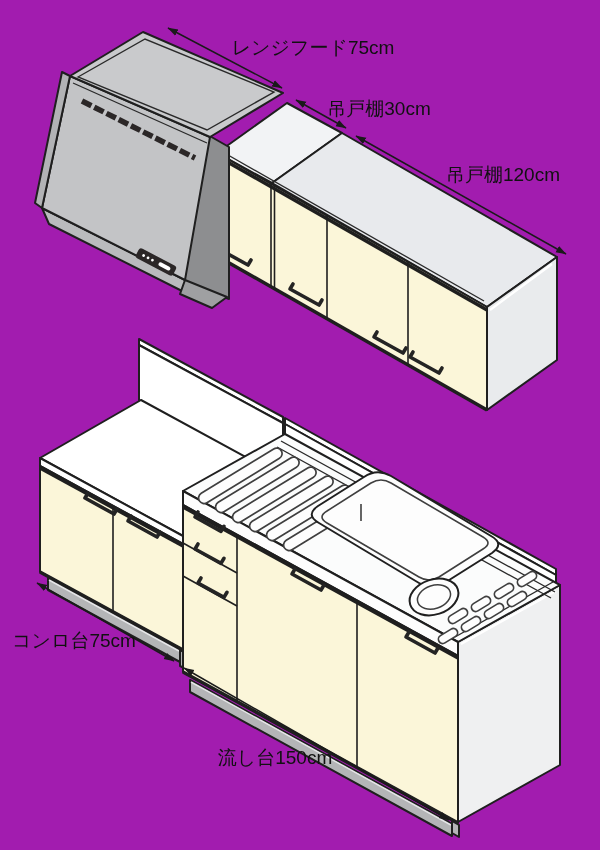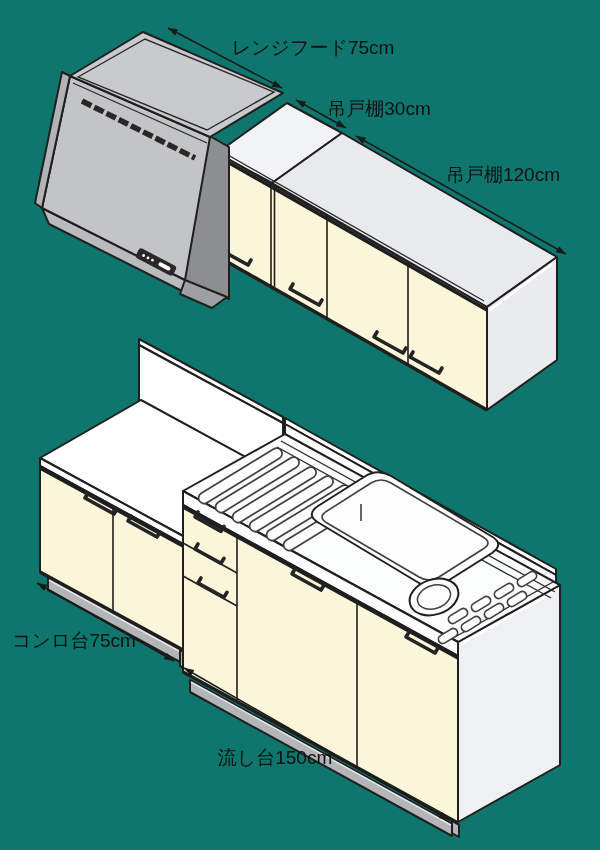--- a/index.html
+++ b/index.html
@@ -1,16 +1,16 @@
 <!DOCTYPE html>
 <html><head>
 <meta charset="utf-8">
 <style>
   html,body{margin:0;padding:0;background:#ffffff;}
-  .stage{position:relative;width:600px;height:850px;background:#0f766e;overflow:hidden;
+  .stage{position:relative;width:600px;height:850px;background:#a21caf;overflow:hidden;
          font-family:"Liberation Sans",sans-serif;}
   svg{display:block}
   .outline{stroke:#1f1f1f;stroke-width:2;stroke-linejoin:round;}
   .fine{stroke:#3f3f3f;stroke-width:1.7;fill:#fdfdfd;stroke-linejoin:round;}
   .dim-line{stroke:#1a1a1a;stroke-width:1.5;fill:none;}
   .dim-label{font-family:"Liberation Sans",sans-serif;font-size:19px;font-weight:500;fill:#111;}
   .handle{fill:none;stroke:#242424;stroke-width:3.6;stroke-linecap:round;stroke-linejoin:round;}
   .seam{stroke:#1f1f1f;stroke-width:1.6;}
   .thickline{stroke:#1f1f1f;stroke-width:3.5;}
   .hairline{stroke:#2a2a2a;stroke-width:1.3;fill:none;}

